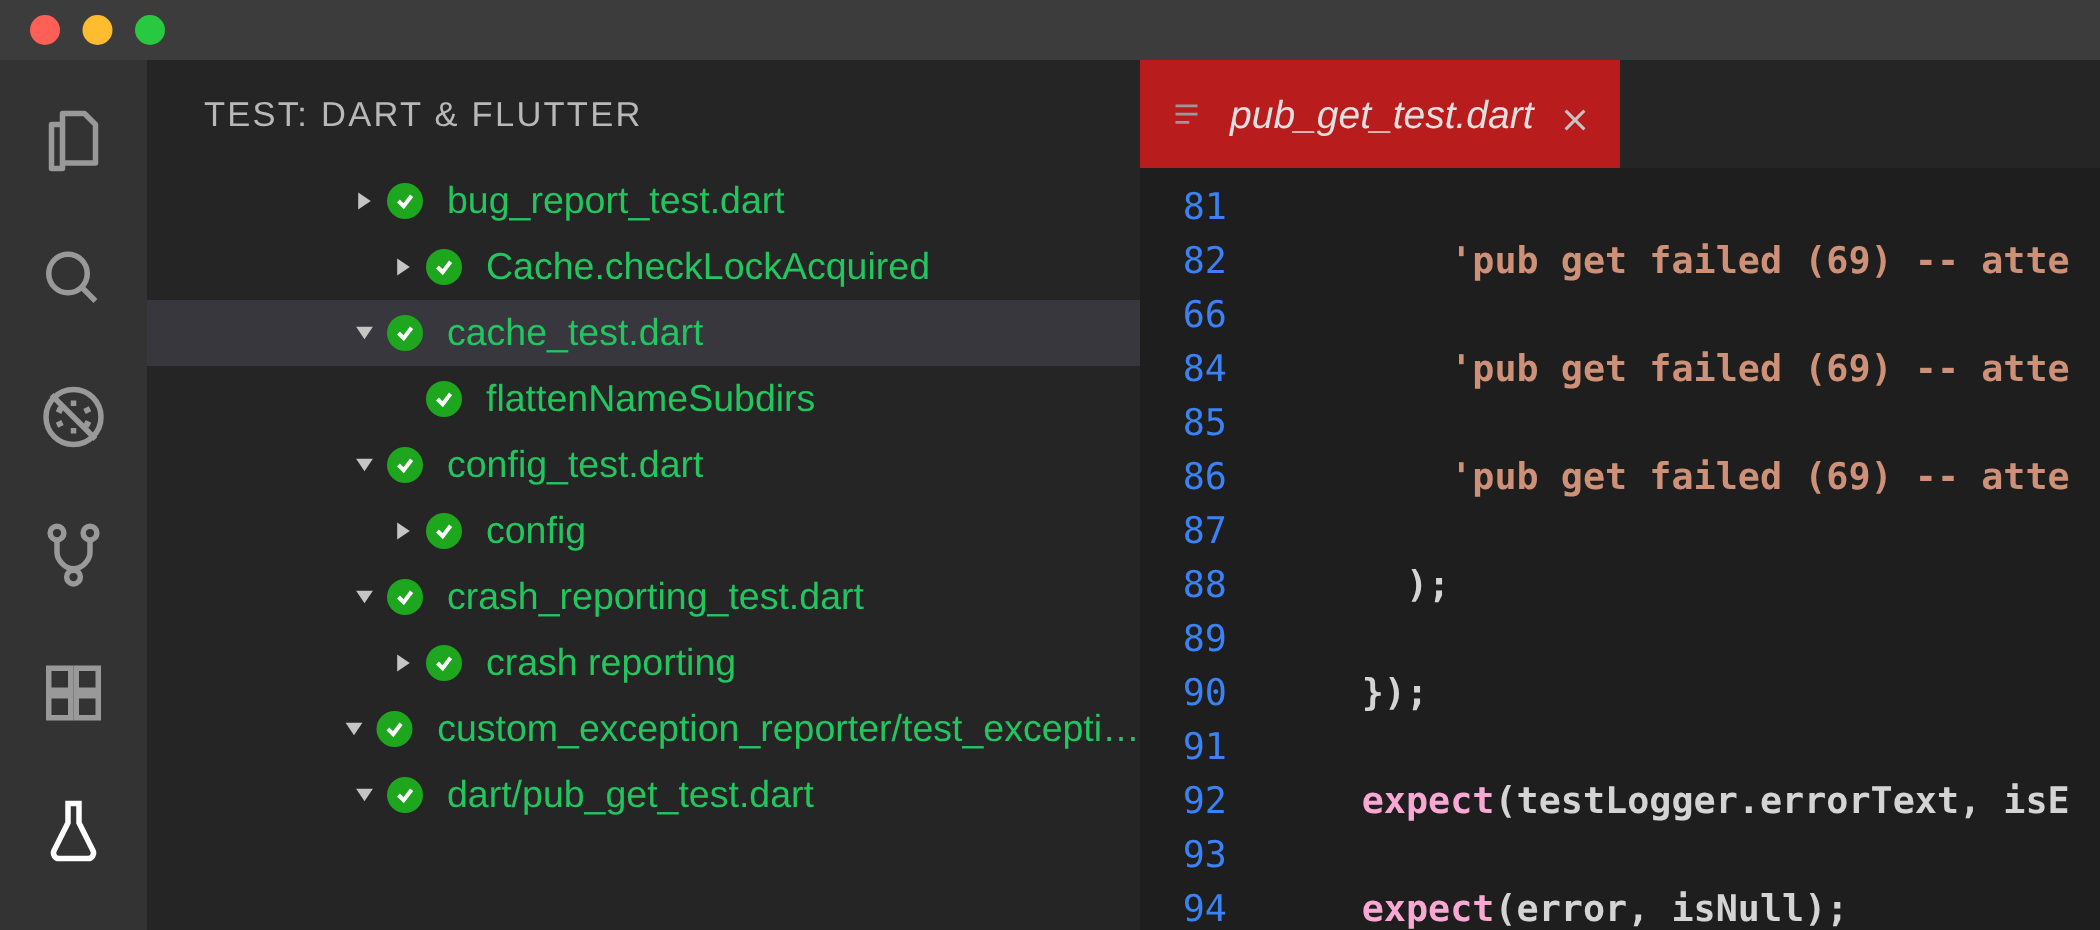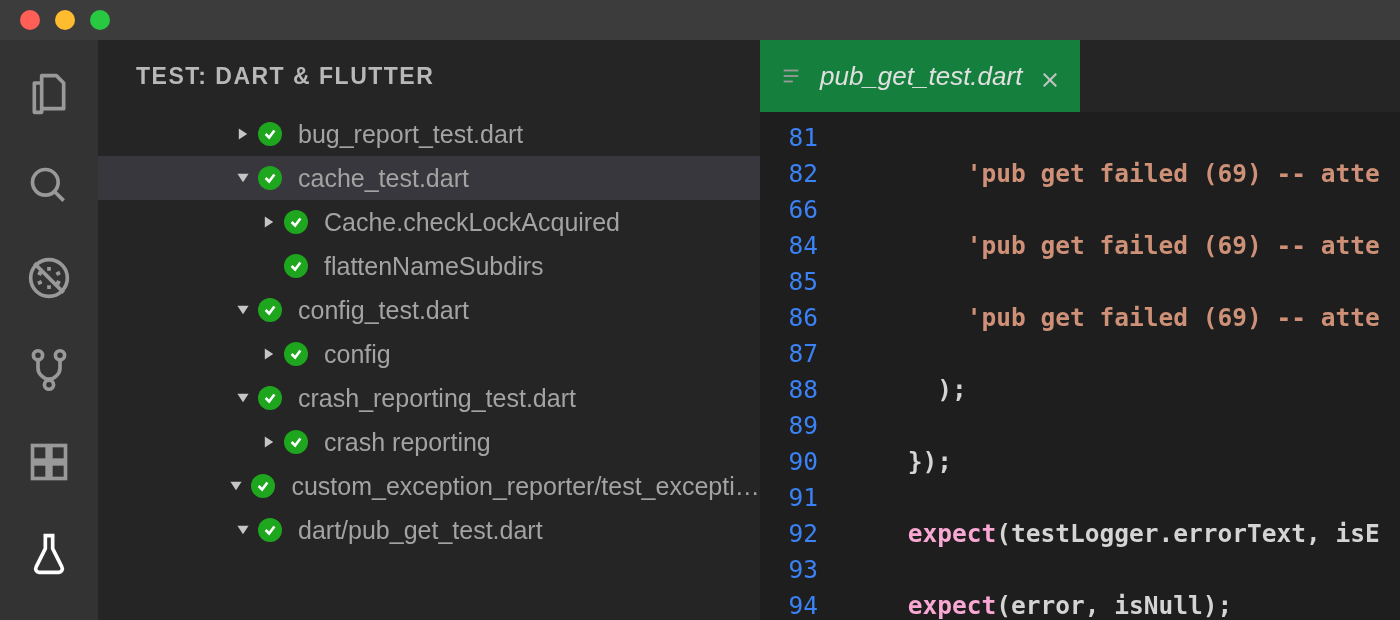--- a/index.html
+++ b/index.html
@@ -34,29 +34,29 @@
     width: 662px; background: #252526;
     display: flex; flex-direction: column;
   }
   .panel-header {
     height: 72px;
     display: flex; align-items: center;
     padding-left: 38px;
     font-size: 23px;
     letter-spacing: 1.5px;
     color: #b8b8b8;
-    font-weight: 700;
+    font-weight: 400;
   }
   .tree { flex: 1; overflow: hidden; }
   .row {
     height: 44px;
     display: flex; align-items: center;
     padding-left: 0;
     font-size: 25px;
-    color: #a3a3a3;
+    color: #22c55e;
     cursor: pointer;
     white-space: nowrap;
   }
   .row.selected { background: #37373d; }
   .indent { display: inline-block; }
   .arrow {
     width: 14px; height: 14px;
     display: inline-flex; align-items: center; justify-content: center;
     margin-right: 8px;
   }
@@ -68,21 +68,21 @@
     background: #1fa61f;
     display: inline-flex; align-items: center; justify-content: center;
     margin-right: 16px;
     flex-shrink: 0;
   }
   .status svg { width: 14px; height: 14px; stroke: #fff; stroke-width: 3; fill: none; }
   .row-label { overflow: hidden; text-overflow: ellipsis; }
   .editor-area { flex: 1; background: #1e1e1e; display: flex; flex-direction: column; }
   .tabs { height: 72px; background: #252526; display: flex; }
   .tab {
-    background: #15803d;
+    background: #b91c1c;
     display: flex; align-items: center;
     padding: 0 20px;
     gap: 18px;
     font-size: 26px;
     color: #e0e0e0;
     font-style: italic;
   }
   .tab svg.file-ic { width: 22px; height: 22px; stroke: #999; fill: none; stroke-width: 2; }
   .tab .close { width: 20px; height: 20px; font-style: normal; }
   .editor {
@@ -175,47 +175,47 @@
               <path d="M2 1 L8 5 L2 9 Z"></path>
             </svg>
           </span>
           <span class="status">
             <svg viewBox="0 0 16 16">
               <polyline points="3,8 7,12 13,4"></polyline>
             </svg>
           </span>
           <span class="row-label">bug_report_test.dart</span>
         </div>
+        <div class="row">
+          <span class="indent" style="width: 164px;"></span>
+          <span class="arrow">
+            <svg viewBox="0 0 10 10">
+              <path d="M2 1 L8 5 L2 9 Z"></path>
+            </svg>
+          </span>
+          <span class="status">
+            <svg viewBox="0 0 16 16">
+              <polyline points="3,8 7,12 13,4"></polyline>
+            </svg>
+          </span>
+          <span class="row-label">Cache.checkLockAcquired</span>
+        </div>
         <div class="row selected">
           <span class="indent" style="width: 138px;"></span>
           <span class="arrow">
             <svg viewBox="0 0 10 10">
               <path d="M1 2 L9 2 L5 8 Z"></path>
             </svg>
           </span>
           <span class="status">
             <svg viewBox="0 0 16 16">
               <polyline points="3,8 7,12 13,4"></polyline>
             </svg>
           </span>
           <span class="row-label">cache_test.dart</span>
-        </div>
-        <div class="row">
-          <span class="indent" style="width: 164px;"></span>
-          <span class="arrow">
-            <svg viewBox="0 0 10 10">
-              <path d="M2 1 L8 5 L2 9 Z"></path>
-            </svg>
-          </span>
-          <span class="status">
-            <svg viewBox="0 0 16 16">
-              <polyline points="3,8 7,12 13,4"></polyline>
-            </svg>
-          </span>
-          <span class="row-label">Cache.checkLockAcquired</span>
         </div>
         <div class="row">
           <span class="indent" style="width: 164px;"></span>
           <span class="arrow hidden"></span>
           <span class="status">
             <svg viewBox="0 0 16 16">
               <polyline points="3,8 7,12 13,4"></polyline>
             </svg>
           </span>
           <span class="row-label">flattenNameSubdirs</span>

